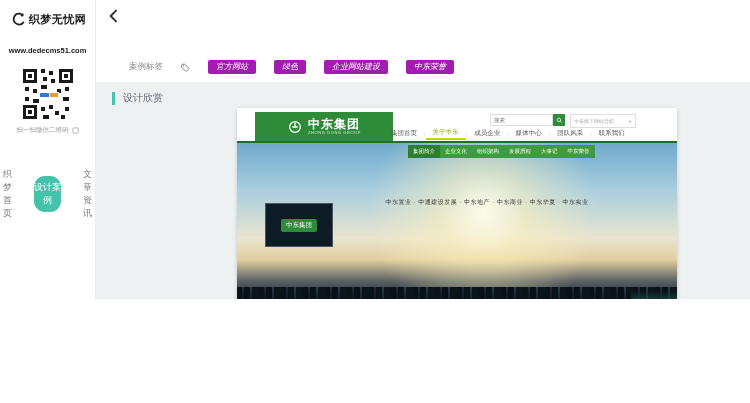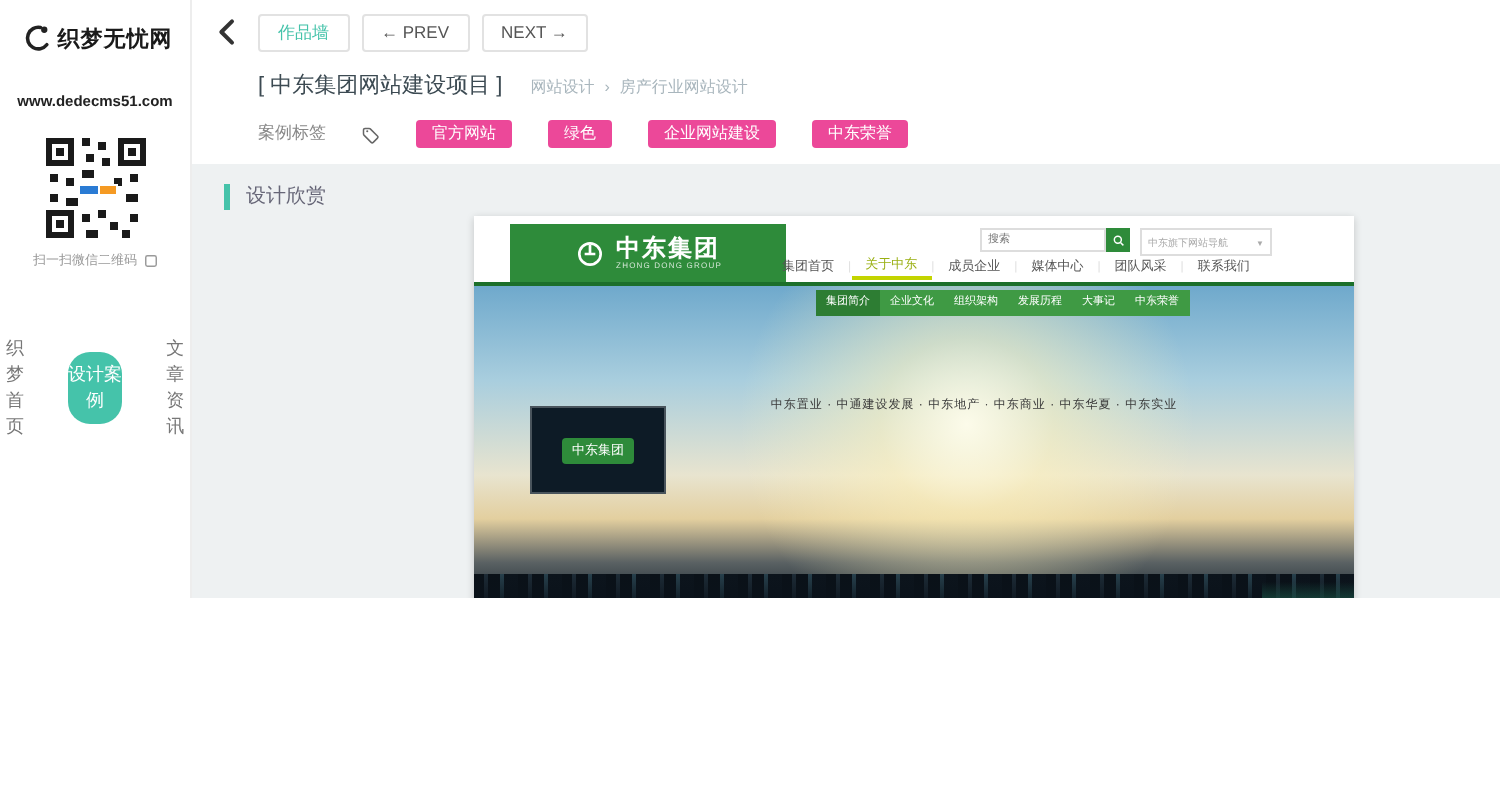--- a/index.html
+++ b/index.html
@@ -25,22 +25,22 @@
   .back-btn{left:106px;top:7px;width:16px;height:18px;cursor:pointer;}
   .btn-row{left:129px;top:7px;display:flex;gap:6px;}
   .hbtn{background:#fff;border:1px solid #e2e2e2;border-radius:2px;font-size:8.5px;
         padding:4px 9px;color:#555;cursor:pointer;line-height:1;}
   .hbtn.teal{color:var(--teal);}
   .title-row{left:129px;top:35px;display:flex;align-items:baseline;gap:14px;white-space:nowrap;}
   .proj-title{font-size:11px;color:#3c4a52;}
   .crumbs{font-size:8px;color:#a9b6bd;display:flex;gap:5px;align-items:center;}
   .tags-row{left:129px;top:60px;display:flex;align-items:center;gap:18px;}
   .tags-label{font-size:8.5px;color:#888;}
-  .tag-pill{background:#ec4899;color:#fff;font-size:8px;padding:3px 8px;border-radius:2px;
-            line-height:1;cursor:pointer;}
+  .tag-pill{background:#a21caf;color:#fff;font-size:8px;padding:3px 8px;border-radius:2px;
+            line-height:1;cursor:pointer;font-style:italic;}
 
   
   .panel{left:96px;top:82px;width:654px;height:321px;background:#eef1f2;}
   .section-head{left:112px;top:91px;display:flex;align-items:center;gap:8px;}
   .section-bar{width:3px;height:13px;background:var(--teal);}
   .section-title{font-size:10px;color:#667;}
 
   
   .card{left:237px;top:108px;width:440px;height:310px;background:#fff;
         box-shadow:0 1px 4px rgba(0,0,0,.18);overflow:hidden;cursor:pointer;}
@@ -179,33 +179,20 @@
       <div>2008 - 2016 版权所有</div>
       <div>专注网站建设与设计制作公司</div>
     </div>
   </aside>
 
   <div class="abs back-btn">
     <svg width="16" height="18" viewBox="0 0 24 24">
       <path d="M15 4 7 12l8 8" stroke="#333" stroke-width="3" fill="none" stroke-linecap="round" stroke-linejoin="round"></path>
     </svg>
   </div>
-  <div class="abs btn-row">
-    <button class="hbtn teal">作品墙</button>
-    <button class="hbtn">← PREV</button>
-    <button class="hbtn">NEXT →</button>
-  </div>
-  <div class="abs title-row">
-    <span class="proj-title">[ 中东集团网站建设项目 ]</span>
-    <span class="crumbs">
-      <span>网站设计</span>
-      <span>›</span>
-      <span>房产行业网站设计</span>
-    </span>
-  </div>
   <div class="abs tags-row">
     <span class="tags-label">案例标签</span>
     <svg width="9" height="9" viewBox="0 0 24 24">
       <path d="M20.6 13.4 11 3.8a2 2 0 0 0-1.4-.6H4a2 2 0 0 0-2 2v5.6c0 .5.2 1 .6 1.4l9.6 9.6a2 2 0 0 0 2.8 0l5.6-5.6a2 2 0 0 0 0-2.8Z" fill="none" stroke="#666" stroke-width="2"></path>
       <circle cx="7" cy="7" r="1.4" fill="#666"></circle>
     </svg>
     <span class="tag-pill">官方网站</span>
     <span class="tag-pill">绿色</span>
     <span class="tag-pill">企业网站建设</span>
     <span class="tag-pill">中东荣誉</span>

